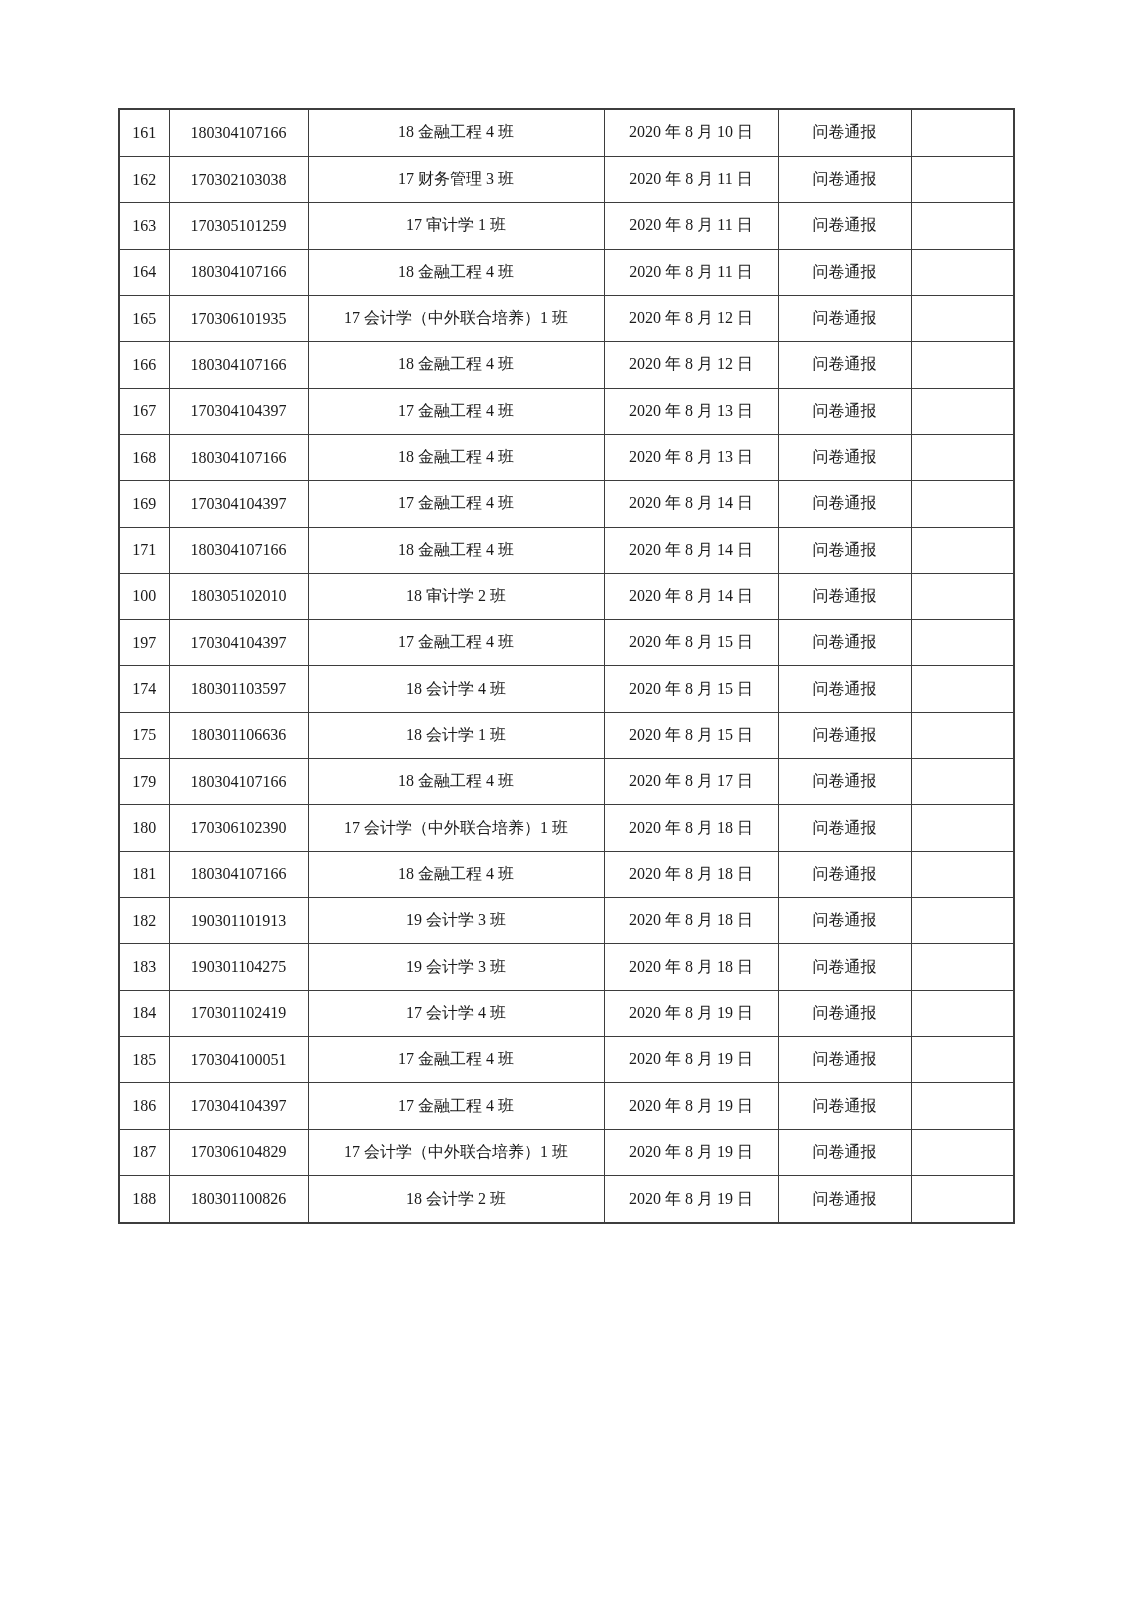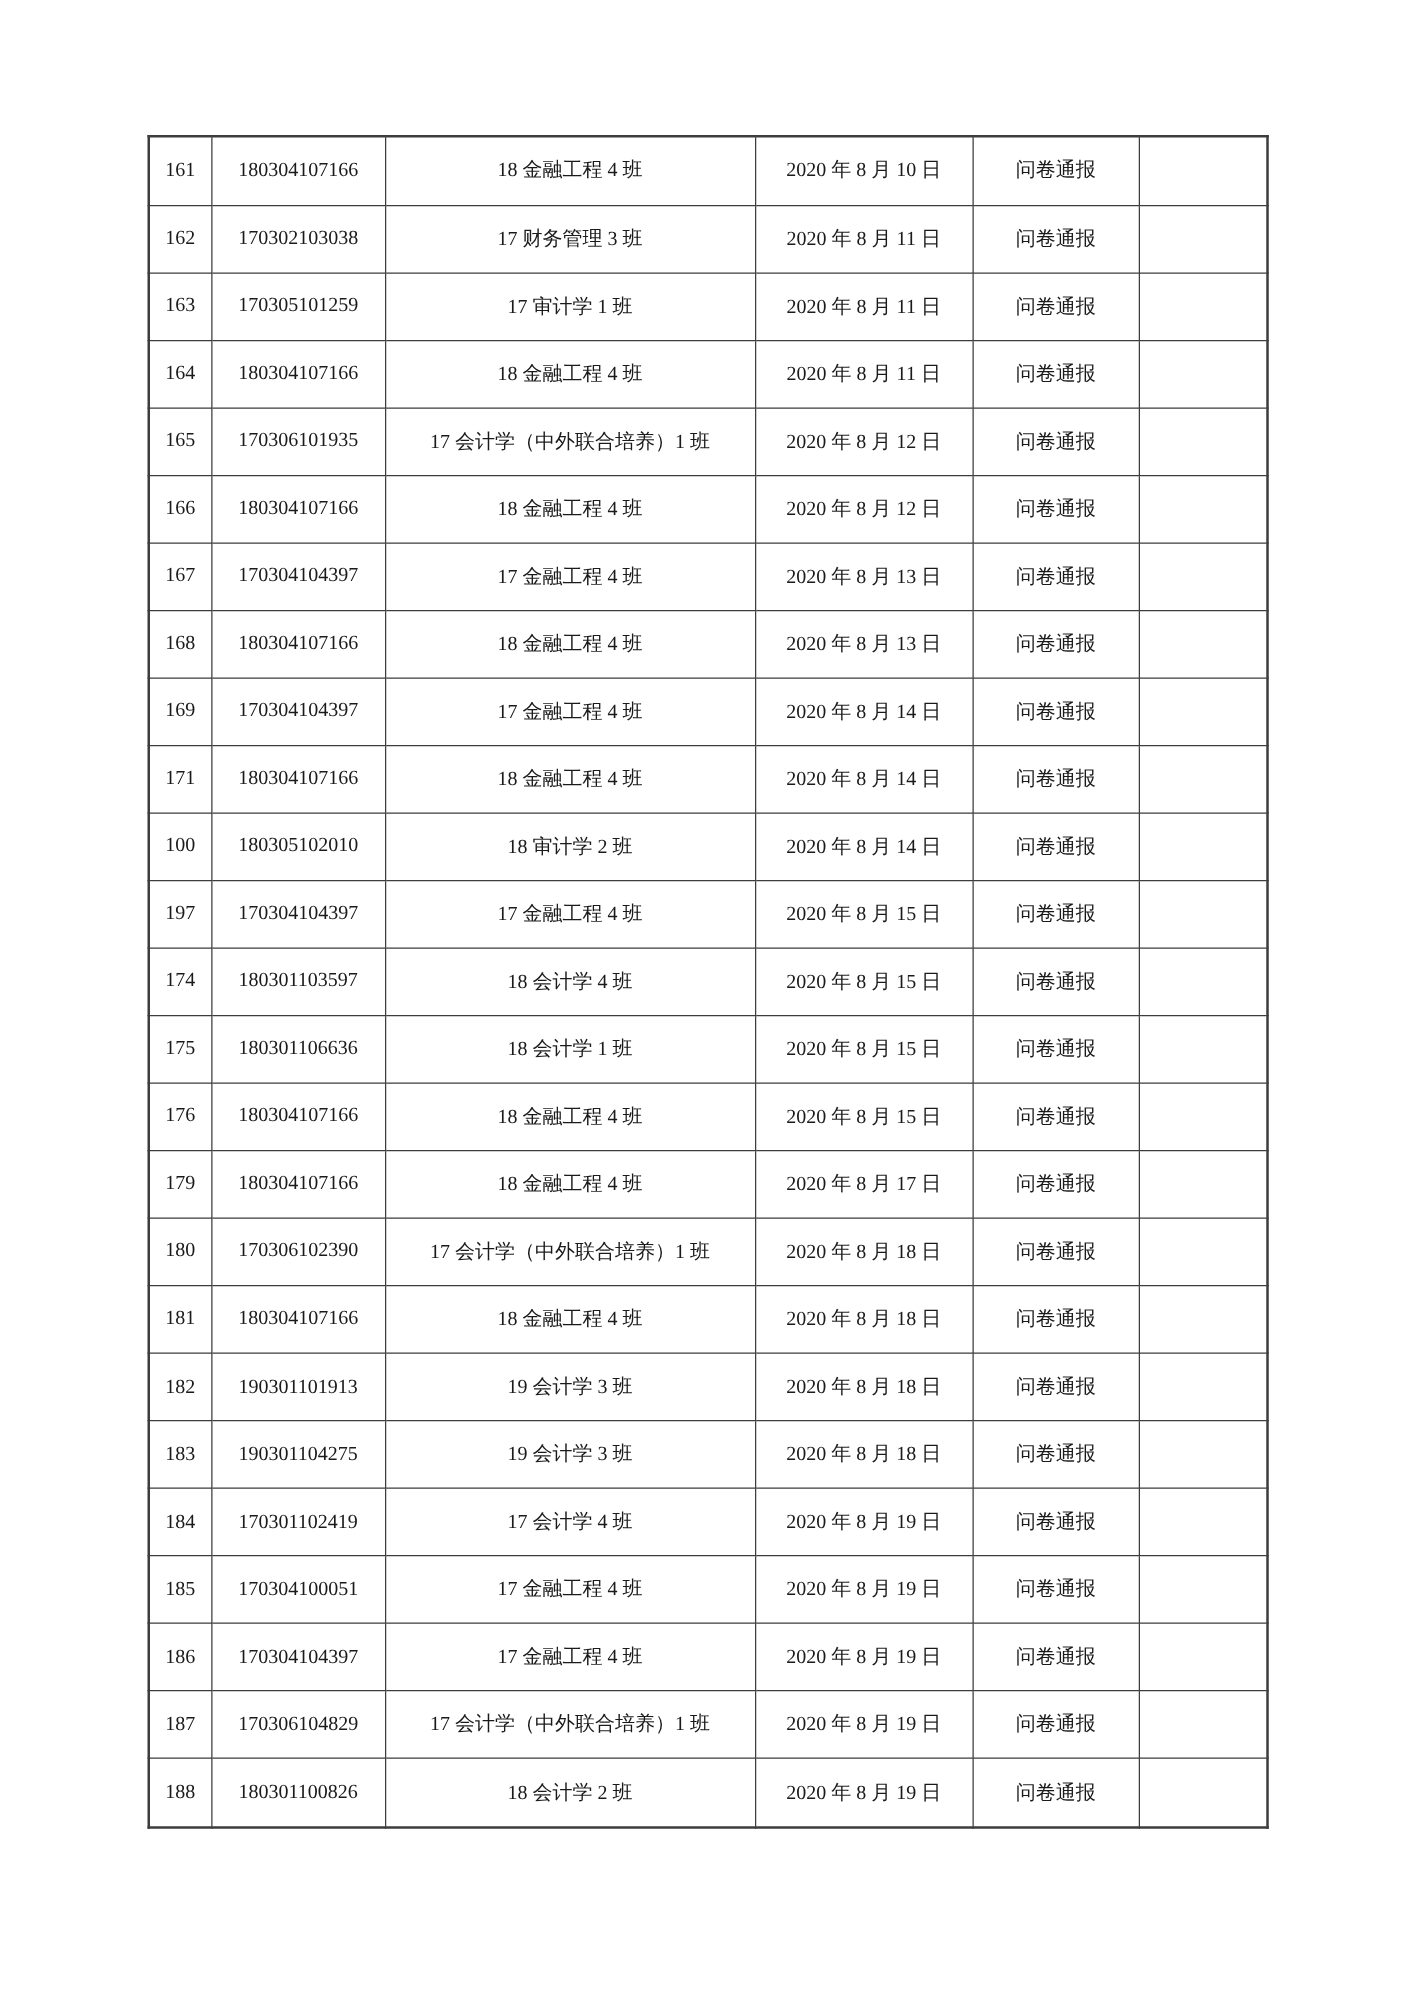--- a/index.html
+++ b/index.html
@@ -13,21 +13,21 @@
     height: 1600px;
     background: #ffffff;
     font-family: "Liberation Serif", "DejaVu Serif", serif;
     overflow: hidden;
   }
   table.report {
     position: absolute;
     left: 118px;
     top: 108px;
     width: 895px;
-    height: 1355px;
+    height: 1116px;
     border-collapse: collapse;
     table-layout: fixed;
     border: 2px solid #3d3d3d;
   }
   table.report td {
     border: 1px solid #3d3d3d;
     font-size: 16px;
     color: #1a1a1a;
     text-align: center;
     vertical-align: middle;
@@ -162,28 +162,20 @@
   </tr>
         <tr>
     <td>175</td>
     <td>180301106636</td>
     <td>18 会计学 1 班</td>
     <td>2020 年 8 月 15 日</td>
     <td>问卷通报</td>
     <td></td>
   </tr>
         <tr>
-    <td>176</td>
-    <td>180304107166</td>
-    <td>18 金融工程 4 班</td>
-    <td>2020 年 8 月 15 日</td>
-    <td>问卷通报</td>
-    <td></td>
-  </tr>
-        <tr>
     <td>179</td>
     <td>180304107166</td>
     <td>18 金融工程 4 班</td>
     <td>2020 年 8 月 17 日</td>
     <td>问卷通报</td>
     <td></td>
   </tr>
         <tr>
     <td>180</td>
     <td>170306102390</td>

